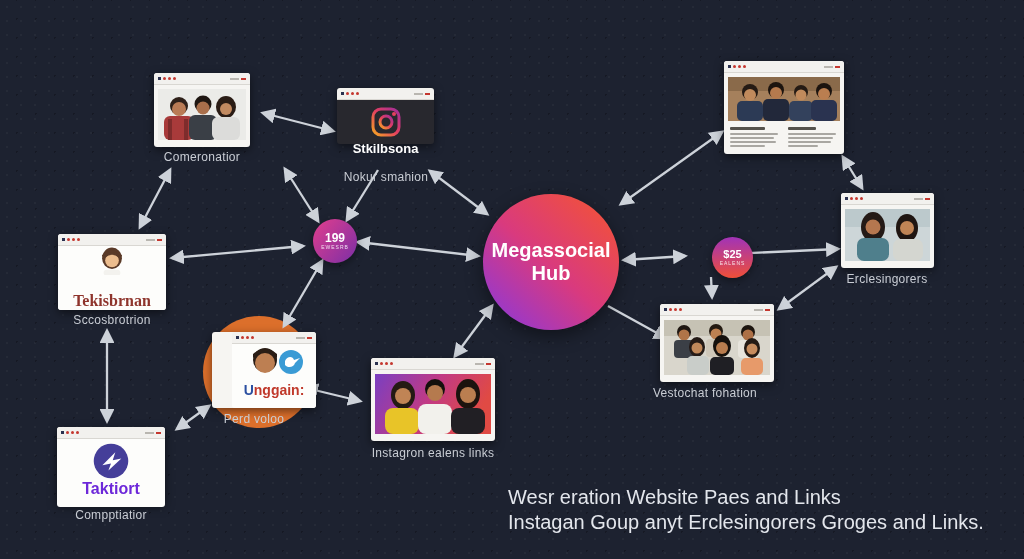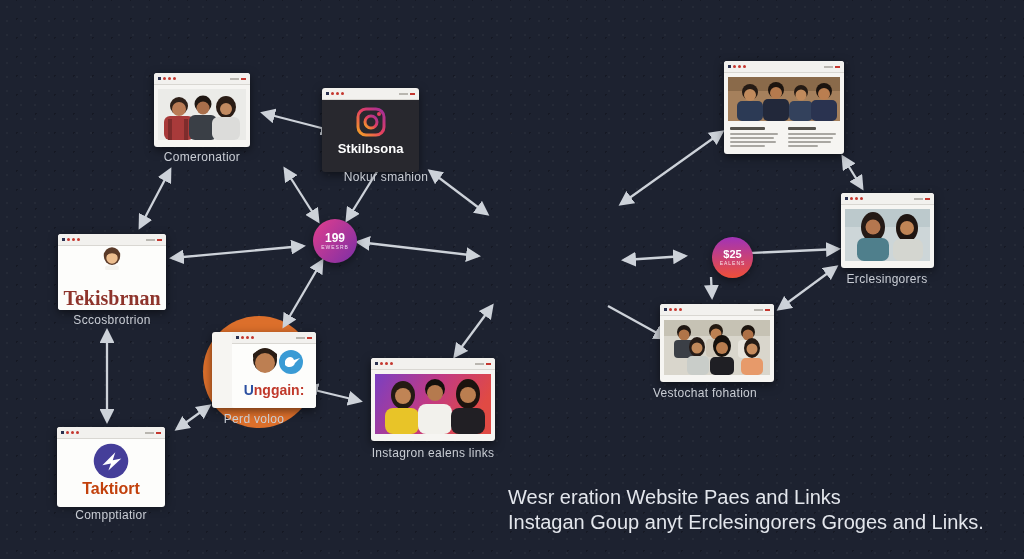--- a/index.html
+++ b/index.html
@@ -65,20 +65,24 @@
       <line x1="608" y1="306" x2="666" y2="338" marker-end="url(#ah)"></line>
       <line x1="107" y1="331" x2="107" y2="421" marker-start="url(#ah)" marker-end="url(#ah)"></line>
       <line x1="177" y1="429" x2="209" y2="406" marker-start="url(#ah)" marker-end="url(#ah)"></line>
       <line x1="306" y1="388" x2="360" y2="401" marker-start="url(#ah)" marker-end="url(#ah)"></line>
       <line x1="843" y1="157" x2="862" y2="188" marker-start="url(#ah)" marker-end="url(#ah)"></line>
     </g>
   </svg>
 
   <div id="orange-circle"></div>
 
+  <div id="hub">
+    <div>Megassocial</div>
+    <div>Hub</div>
+  </div>
 
   <div class="badge" style="left:313px;top:219px;width:44px;height:44px;background:linear-gradient(130deg,#e23e8d,#7b2fa6);">
     <div class="v" style="font-size:12px;">199</div>
     <div class="s">ewesrb</div>
   </div>
 
   <div class="badge" style="left:712px;top:237px;width:41px;height:41px;background:linear-gradient(180deg,#a133b8,#ef4f38);">
     <div class="v" style="font-size:11px;">$25</div>
     <div class="s">ealens</div>
   </div>
@@ -105,21 +109,21 @@
           <circle cx="45" cy="19" r="6.5" fill="#a96f4b"></circle>
         <rect x="31" y="26" width="28" height="25" rx="6" fill="#3a3f46"></rect>
         <ellipse cx="68" cy="18" rx="10" ry="11" fill="#2a1c15"></ellipse>
           <circle cx="68" cy="20" r="6" fill="#c28a60"></circle>
         <rect x="54" y="28" width="28" height="23" rx="6" fill="#dcdcda"></rect>
       </svg>
     </div>
   </div>
   <div class="caption" style="left:122px;top:150px;">Comeronatior</div>
 
-  <div class="card" style="left:322px;top:88px;width:97px;height:84px;background:#28282e;">
+  <div class="card" style="left:337px;top:88px;width:97px;height:56px;background:#28282e;">
     <div class="tbar">
       <div class="sq"></div>
       <div class="rd"></div>
       <div class="rd"></div>
       <div class="rd"></div>
       <div class="sp"></div>
       <div class="mk" style="width:9px;"></div>
       <div class="mk r" style="width:5px;"></div>
     </div>
     <div style="display:flex;flex-direction:column;align-items:center;padding-top:6px;">
@@ -151,21 +155,21 @@
       <div class="mk r" style="width:5px;"></div>
     </div>
     <div style="display:flex;flex-direction:column;align-items:center;background:#fdfdfb;height:64px;border-radius:0 0 3px 3px;">
       <svg width="40" height="38" viewBox="0 0 40 38">
         <ellipse cx="20" cy="16" rx="13" ry="14" fill="#5a3a28"></ellipse>
         <circle cx="20" cy="19" r="9" fill="#ecbd8e"></circle>
         <path d="M7 14 Q20 2 33 14 L33 12 Q20 0 7 12 Z" fill="#5a3a28"></path>
         <rect x="9" y="31" width="22" height="8" rx="4" fill="#f3f2ee"></rect>
         <path d="M11 15 Q20 8 29 15 L29 11 Q20 5 11 11 Z" fill="#5a3a28"></path>
       </svg>
-      <div class="serif-title" style="color:#8e342c;font-size:20px;font-weight:bold;margin-top:17px;">Tekisbrnan</div>
+      <div class="serif-title" style="color:#8e342c;font-size:16px;font-weight:bold;margin-top:17px;">Tekisbrnan</div>
     </div>
   </div>
   <div class="caption" style="left:32px;top:313px;">Sccosbrotrion</div>
 
   <div class="card" style="left:724px;top:61px;width:120px;height:93px;">
     <div class="tbar">
       <div class="sq"></div>
       <div class="rd"></div>
       <div class="rd"></div>
       <div class="rd"></div>
@@ -340,21 +344,21 @@
       <div class="rd"></div>
       <div class="sp"></div>
       <div class="mk" style="width:9px;"></div>
       <div class="mk r" style="width:5px;"></div>
     </div>
     <div style="display:flex;flex-direction:column;align-items:center;background:#fdfdfb;height:65px;border-radius:0 0 3px 3px;padding-top:3px;">
       <svg width="38" height="38" viewBox="0 0 44 44">
         <circle cx="22" cy="22" r="20" fill="#453e99"></circle>
         <polygon points="12,27 27,12 24,21 34,19 19,33 22,25" fill="#ffffff"></polygon>
       </svg>
-      <div style="color:#c2410c;font-size:16px;font-weight:bold;margin-top:0px;">Taktiort</div>
+      <div style="color:#6d28d9;font-size:16px;font-weight:bold;margin-top:0px;">Taktiort</div>
     </div>
   </div>
   <div class="caption" style="left:31px;top:508px;">Compptiatior</div>
 
   <div id="footer">
     <div>Wesr eration Website Paes and Links</div>
     <div>Instagan Goup anyt Erclesingorers Groges and Links.</div>
   </div>
 
 </div>

